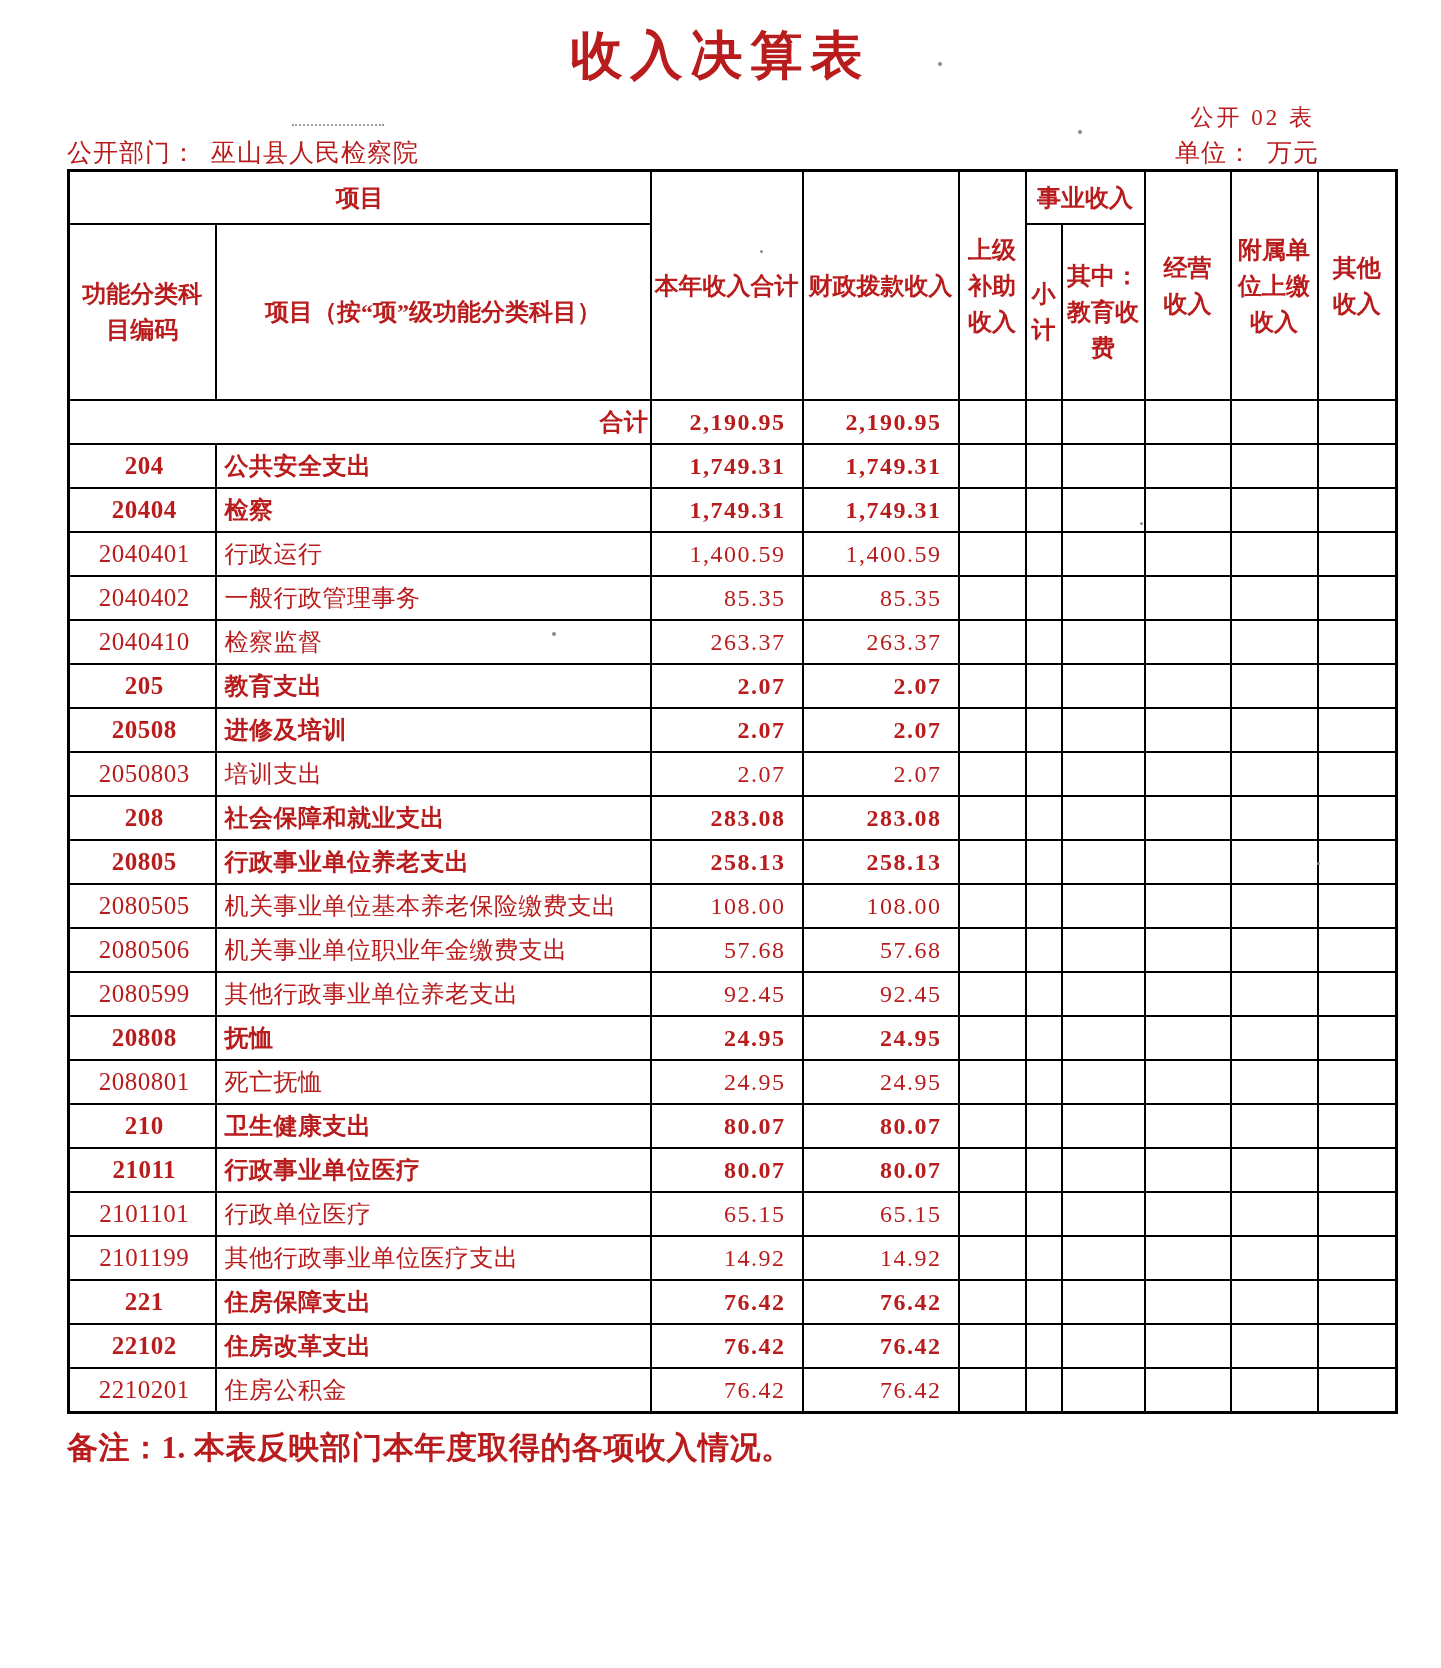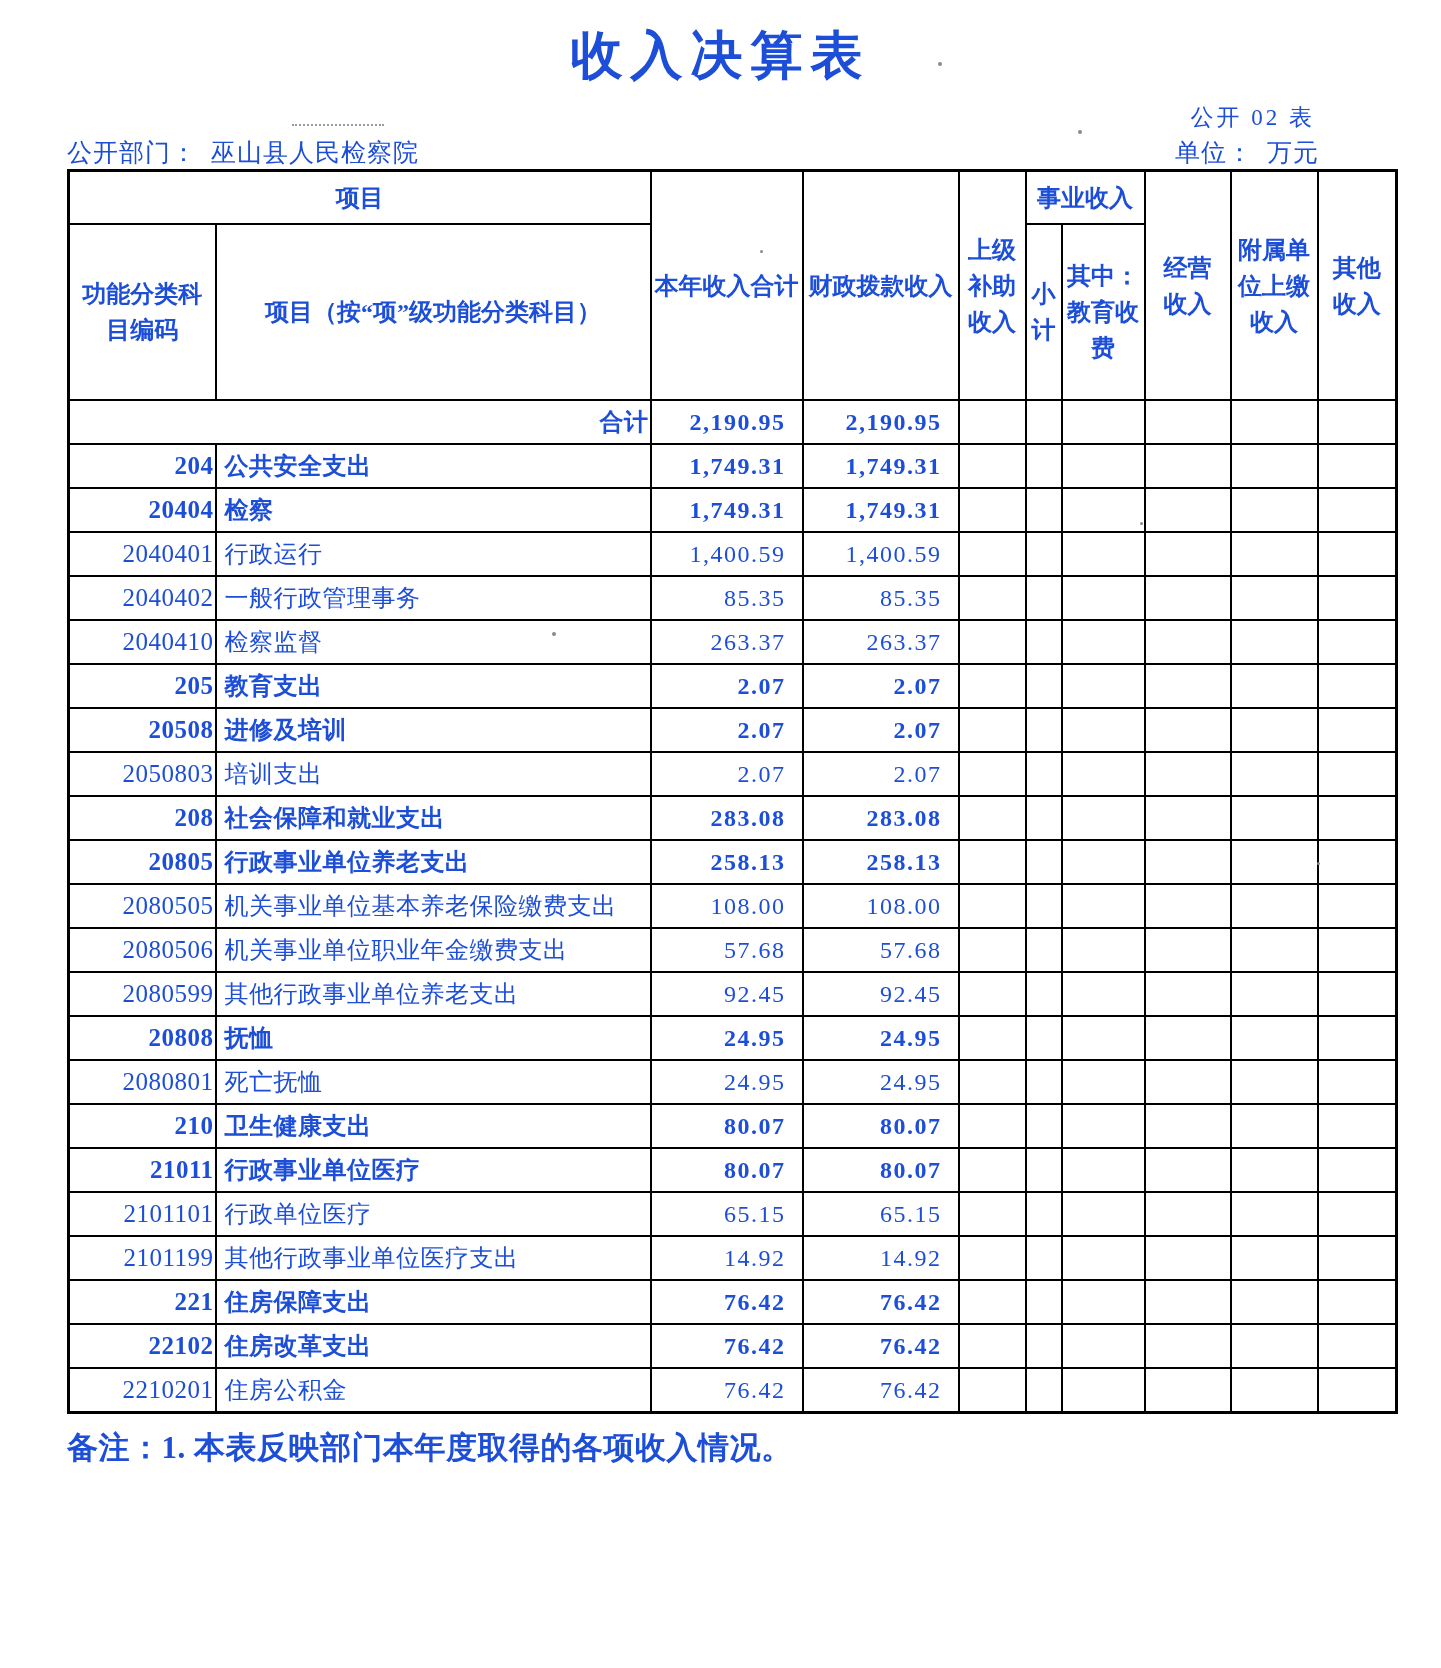--- a/index.html
+++ b/index.html
@@ -2,21 +2,21 @@
 <html><head>
 <meta charset="utf-8">
 <style>
   html, body { margin: 0; padding: 0; background: #e8e8e8; }
   .page {
     position: relative;
     width: 1441px;
     height: 1668px;
     background: #ffffff;
     font-family: "Liberation Serif", "DejaVu Serif", serif;
-    color: #1d4ed8;
+    color: #b91c1c;
     overflow: hidden;
     margin: 0 auto;
   }
   .title {
     margin: 0;
     padding-top: 26px;
     text-align: center;
     font-size: 52px;
     font-weight: bold;
     letter-spacing: 8px;
@@ -61,21 +61,21 @@
     text-align: center;
     vertical-align: middle;
     line-height: 1.5;
     padding: 0 2px;
   }
   thead tr.h1 th { height: 54px; }
   thead tr.h2 th { height: 176px; }
   th.pad-wide { padding: 0 12px; }
   th.pad-mid  { padding: 0 10px; }
   tbody td { height: 44px; font-size: 24px; vertical-align: middle; }
-  tbody td.code { text-align: right; padding-left: 5px; font-size: 25px; letter-spacing: 0.5px; }
+  tbody td.code { text-align: center; padding-left: 5px; font-size: 25px; letter-spacing: 0.5px; }
   tbody td.item { text-align: left; padding-left: 8px; letter-spacing: 0.5px; }
   tbody td.num  { text-align: right; padding-right: 16px; letter-spacing: 1.5px; }
   tbody tr.bold td { font-weight: bold; }
   tbody td.center { text-align: right; padding-left: 0; }
 
   .notes {
     display: flex;
     margin: 10px 0 0 67px;
     font-size: 31px;
     line-height: 1.55;

